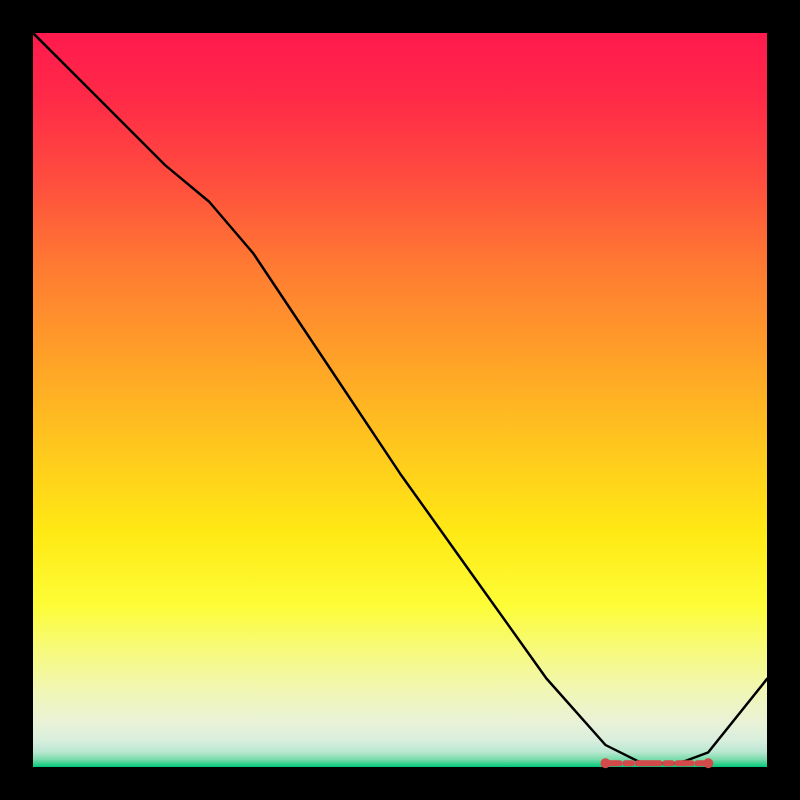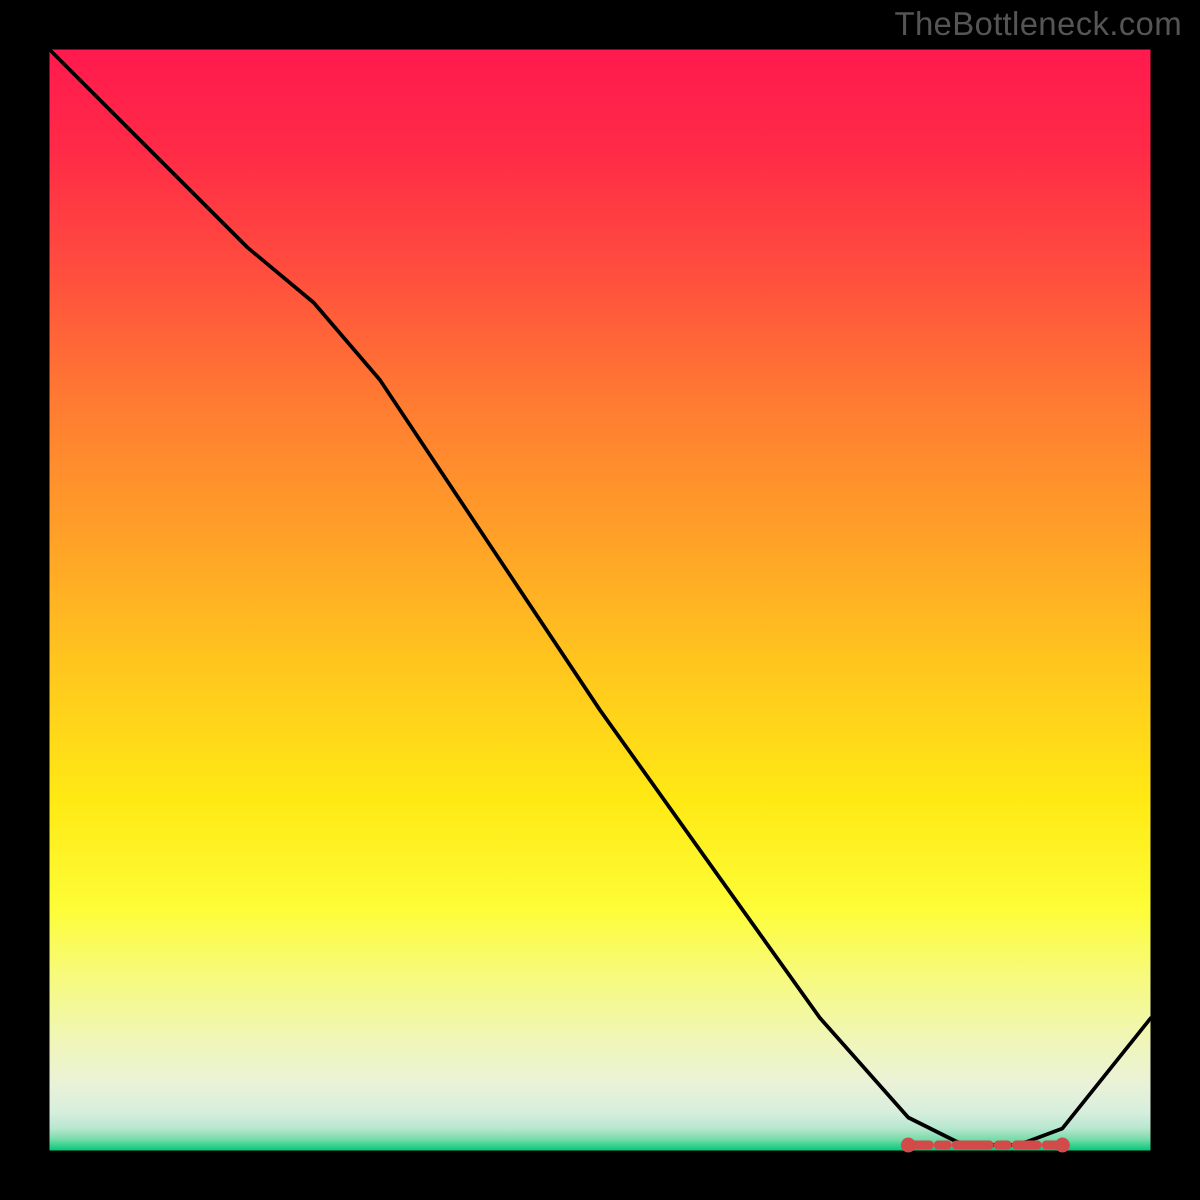--- a/index.html
+++ b/index.html
@@ -78,21 +78,20 @@
     stroke: #d34a4a;
     stroke-width: 6;
     stroke-linecap: round;
   }
 </style>
 </head>
 <body>
 
 <div class="frame">
 
-  <div class="watermark">TheBottleneck.com</div>
 
   <div class="plot">
     <div class="grad"></div>
 
     <svg class="curve" viewBox="0 0 734 734" preserveAspectRatio="none">
       <path id="curvePath" class="curve-path" d="M0.0 0.0 L58.7 58.7 L132.1 132.1 L176.2 168.8 L220.2 220.2 L293.6 330.3 L367.0 440.4 L440.4 543.2 L513.8 645.9 L572.5 712.0 L609.2 730.3 L645.9 730.3 L675.3 719.3 L734.0 645.9"></path>
       <g id="markers">
           <line x1="572.52" x2="675.28" y1="730.33" y2="730.33" class="dash" stroke-dasharray="14 6 6 6 22 6 6 6"></line>
           <circle cx="572.52" cy="730.33" r="5" class="dot"></circle>
           <circle cx="675.28" cy="730.33" r="5" class="dot"></circle>

